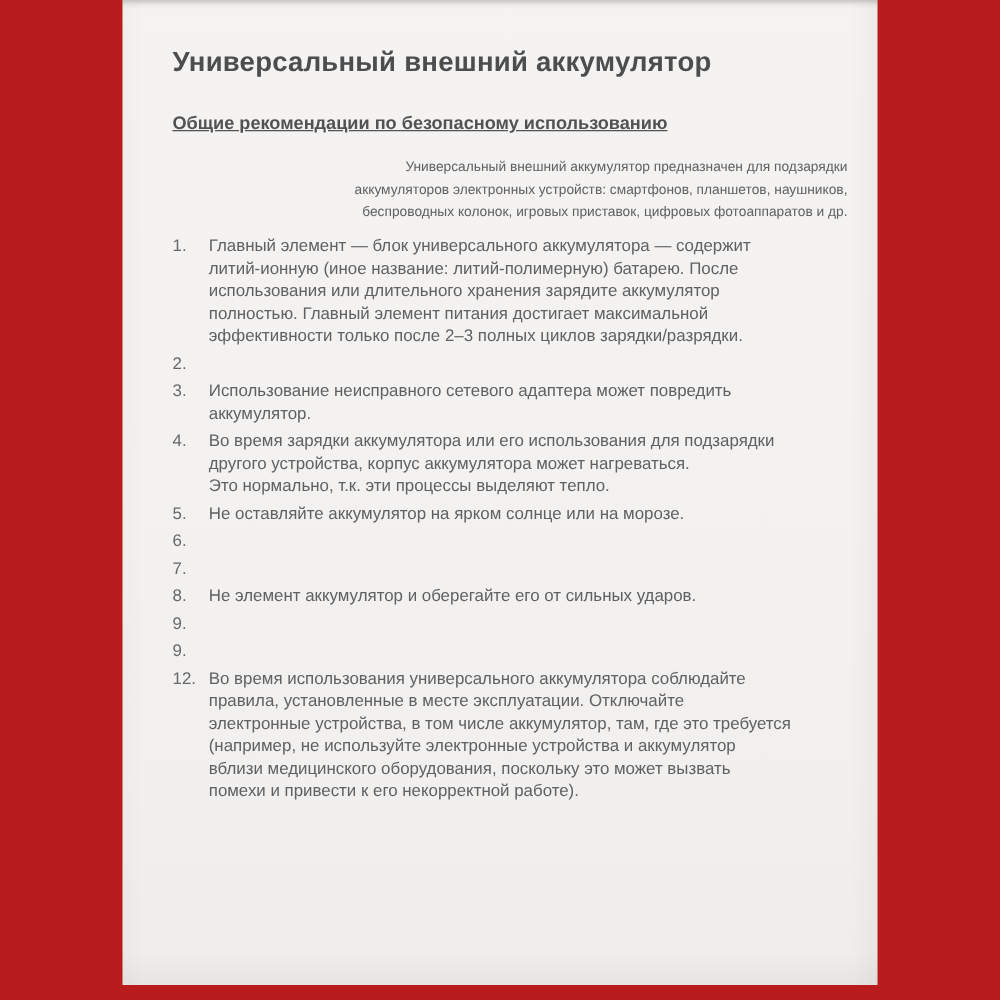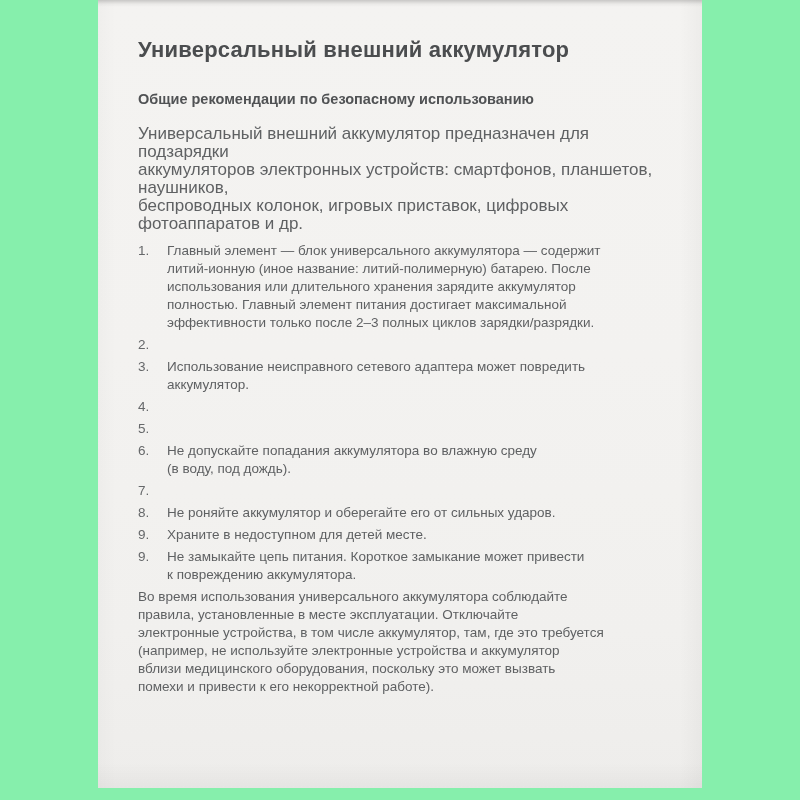--- a/index.html
+++ b/index.html
@@ -8,21 +8,21 @@
     width: 800px;
     height: 800px;
     background: #ffffff;
     font-family: "Liberation Sans", "DejaVu Sans", sans-serif;
     overflow: hidden;
   }
   .canvas {
     position: relative;
     width: 800px;
     height: 800px;
-    background: #86efac;
+    background: #b91c1c;
   }
   
   .photo {
     position: absolute;
     left: 98px;
     top: 0;
     width: 604px;
     height: 788px;
     background:
       linear-gradient(to bottom, rgba(0,0,0,0.18) 0px, rgba(0,0,0,0.04) 4px, rgba(0,0,0,0) 7px),
@@ -49,27 +49,29 @@
     font-weight: bold;
     color: #4b4d4f;
     letter-spacing: 0.2px;
   }
   .subtitle {
     margin: 27px 0 0 0;
     font-size: 14.5px;
     line-height: 18px;
     font-weight: bold;
     color: #505254;
+    text-decoration: underline;
   }
   .intro {
     margin: 17px 0 0 0;
-    font-size: 17px;
+    font-size: 11px;
     line-height: 18px;
     color: #5f6163;
     white-space: pre-line;
+    text-align: right;
   }
   ol.safety-list {
     list-style: none;
     margin: 9px 0 0 0;
     padding: 0;
     font-size: 13.5px;
     line-height: 18px;
     color: #5f6163;
   }
   ol.safety-list li {
@@ -112,46 +114,46 @@
         <li>
           <span class="num">2.</span>
         </li>
         <li>
           <span class="num">3.</span>
           <span class="txt">Использование неисправного сетевого адаптера может повредить
 аккумулятор.</span>
         </li>
         <li>
           <span class="num">4.</span>
+          <span class="txt">Во время зарядки аккумулятора или его использования для подзарядки
+другого устройства, корпус аккумулятора может нагреваться.
+Это нормально, т.к. эти процессы выделяют тепло.</span>
         </li>
         <li>
           <span class="num">5.</span>
+          <span class="txt">Не оставляйте аккумулятор на ярком солнце или на морозе.</span>
         </li>
         <li>
           <span class="num">6.</span>
-          <span class="txt">Не допускайте попадания аккумулятора во влажную среду
-(в воду, под дождь).</span>
         </li>
         <li>
           <span class="num">7.</span>
         </li>
         <li>
           <span class="num">8.</span>
-          <span class="txt">Не роняйте аккумулятор и оберегайте его от сильных ударов.</span>
+          <span class="txt">Не элемент аккумулятор и оберегайте его от сильных ударов.</span>
         </li>
         <li>
           <span class="num">9.</span>
-          <span class="txt">Храните в недоступном для детей месте.</span>
         </li>
         <li>
           <span class="num">9.</span>
-          <span class="txt">Не замыкайте цепь питания. Короткое замыкание может привести
-к повреждению аккумулятора.</span>
         </li>
         <li>
+          <span class="num">12.</span>
           <span class="txt">Во время использования универсального аккумулятора соблюдайте
 правила, установленные в месте эксплуатации. Отключайте
 электронные устройства, в том числе аккумулятор, там, где это требуется
 (например, не используйте электронные устройства и аккумулятор
 вблизи медицинского оборудования, поскольку это может вызвать
 помехи и привести к его некорректной работе).</span>
         </li>
       </ol>
 
     </div>

